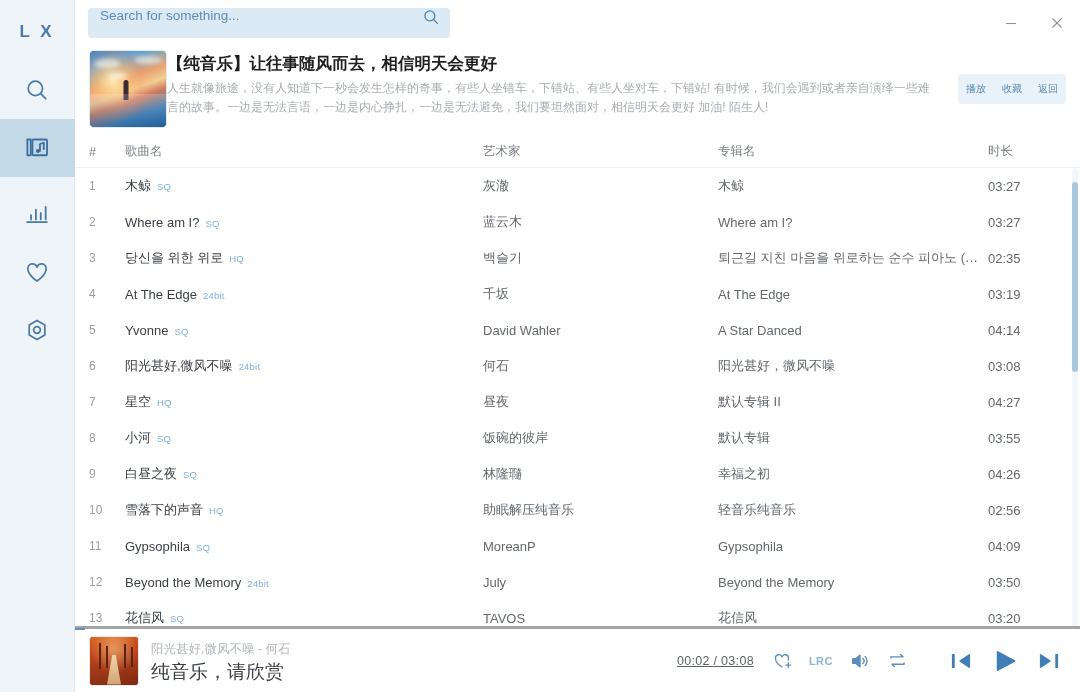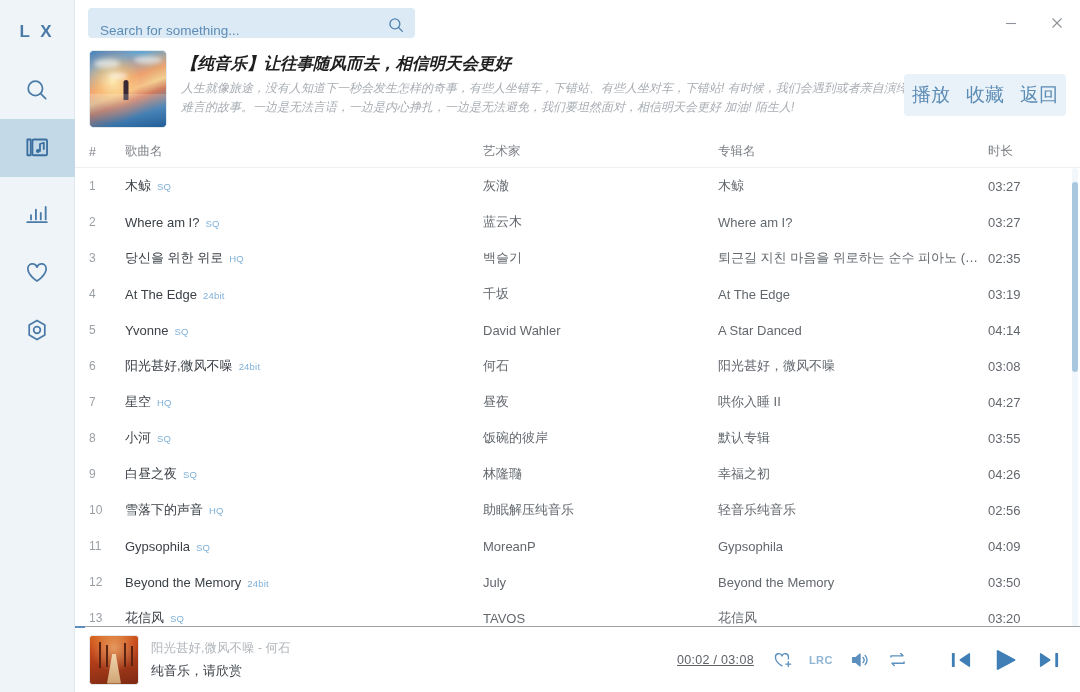--- a/index.html
+++ b/index.html
@@ -67,26 +67,26 @@
   .titlebar {
     height: 46px;
     flex: 0 0 46px;
     display: flex;
     align-items: center;
     padding: 0 0 0 13px;
     background: #fff;
     position: relative;
   }
   .searchbox {
-    width: 327px;
+    width: 362px;
     height: 30px;
     background: #dceaf5;
     border-radius: 4px;
     display: flex;
-    align-items: flex-end;
+    align-items: flex-start;
     padding: 0 10px 0 12px;
     cursor: text;
   }
   .searchbox .ph {
     flex: 1;
     color: #5d8cb5;
     font-size: 13.5px;
     user-select: none;
   }
   .win-ctrls {
@@ -139,23 +139,21 @@
     border-radius: 3px 3px 1px 1px;
     transform: translateX(-50%);
   }
   .cover .refl {
     position: absolute;
     left: 0; right: 0; bottom: 0; height: 44%;
     background: linear-gradient(180deg, rgba(255,255,255,0.18), rgba(40,90,140,0.35));
   }
   .pl-info {
     flex: 1 1 auto;
-    padding-left: 14px;
     min-width: 0;
-    font-style: italic;
   }
   .pl-title {
     font-size: 16.5px;
     color: #1f1f1f;
     font-weight: 600;
     line-height: 26px;
     white-space: nowrap;
     overflow: hidden;
     text-overflow: ellipsis;
   }
@@ -172,21 +170,21 @@
     position: absolute;
     right: 14px;
     top: 28px;
     display: flex;
     background: #eaf2f9;
     border-radius: 4px;
     overflow: hidden;
   }
   .pl-actions .act {
     padding: 8px 8px;
-    font-size: 19px;
+    font-size: 10px;
     color: #5d8cb5;
     cursor: pointer;
     user-select: none;
   }
 
   
   .table-head {
     display: flex;
     align-items: center;
     height: 32px;
@@ -255,21 +253,21 @@
     border-radius: 3px;
     cursor: pointer;
   }
 
   
   .player {
     position: absolute;
     left: 75px; right: 0; bottom: 0;
     height: 66px;
     background: #ffffff;
-    border-top: 1px solid #a3a3a3;
+    border-top: 3px solid #a3a3a3;
     display: flex;
     align-items: center;
     padding: 0 18px 0 14px;
     z-index: 10;
   }
   .p-cover {
     width: 50px; height: 50px;
     border-radius: 4px;
     flex: 0 0 50px;
     overflow: hidden;
@@ -305,21 +303,21 @@
   }
   .p-song {
     font-size: 12.5px;
     color: #b0b5ba;
     line-height: 19px;
     white-space: nowrap;
     overflow: hidden;
     text-overflow: ellipsis;
   }
   .p-lyric {
-    font-size: 13px;
+    font-size: 19px;
     color: #3c4147;
     line-height: 21px;
     margin-top: 2px;
     white-space: nowrap;
     overflow: hidden;
     text-overflow: ellipsis;
   }
   .p-spacer { flex: 1 1 auto; }
   .p-time {
     font-size: 12.5px;
@@ -540,21 +538,21 @@
             <div class="col-alb">阳光甚好，微风不噪</div>
             <div class="col-dur">03:08</div>
           </div>
           <div class="row">
             <div class="col-idx">7</div>
             <div class="col-name">
               <span class="t">星空</span>
               <span class="badge">HQ</span>
             </div>
             <div class="col-art">昼夜</div>
-            <div class="col-alb">哄你入睡 II</div>
+            <div class="col-alb">默认专辑 II</div>
             <div class="col-dur">04:27</div>
           </div>
           <div class="row">
             <div class="col-idx">8</div>
             <div class="col-name">
               <span class="t">小河</span>
               <span class="badge">SQ</span>
             </div>
             <div class="col-art">饭碗的彼岸</div>
             <div class="col-alb">默认专辑</div>

